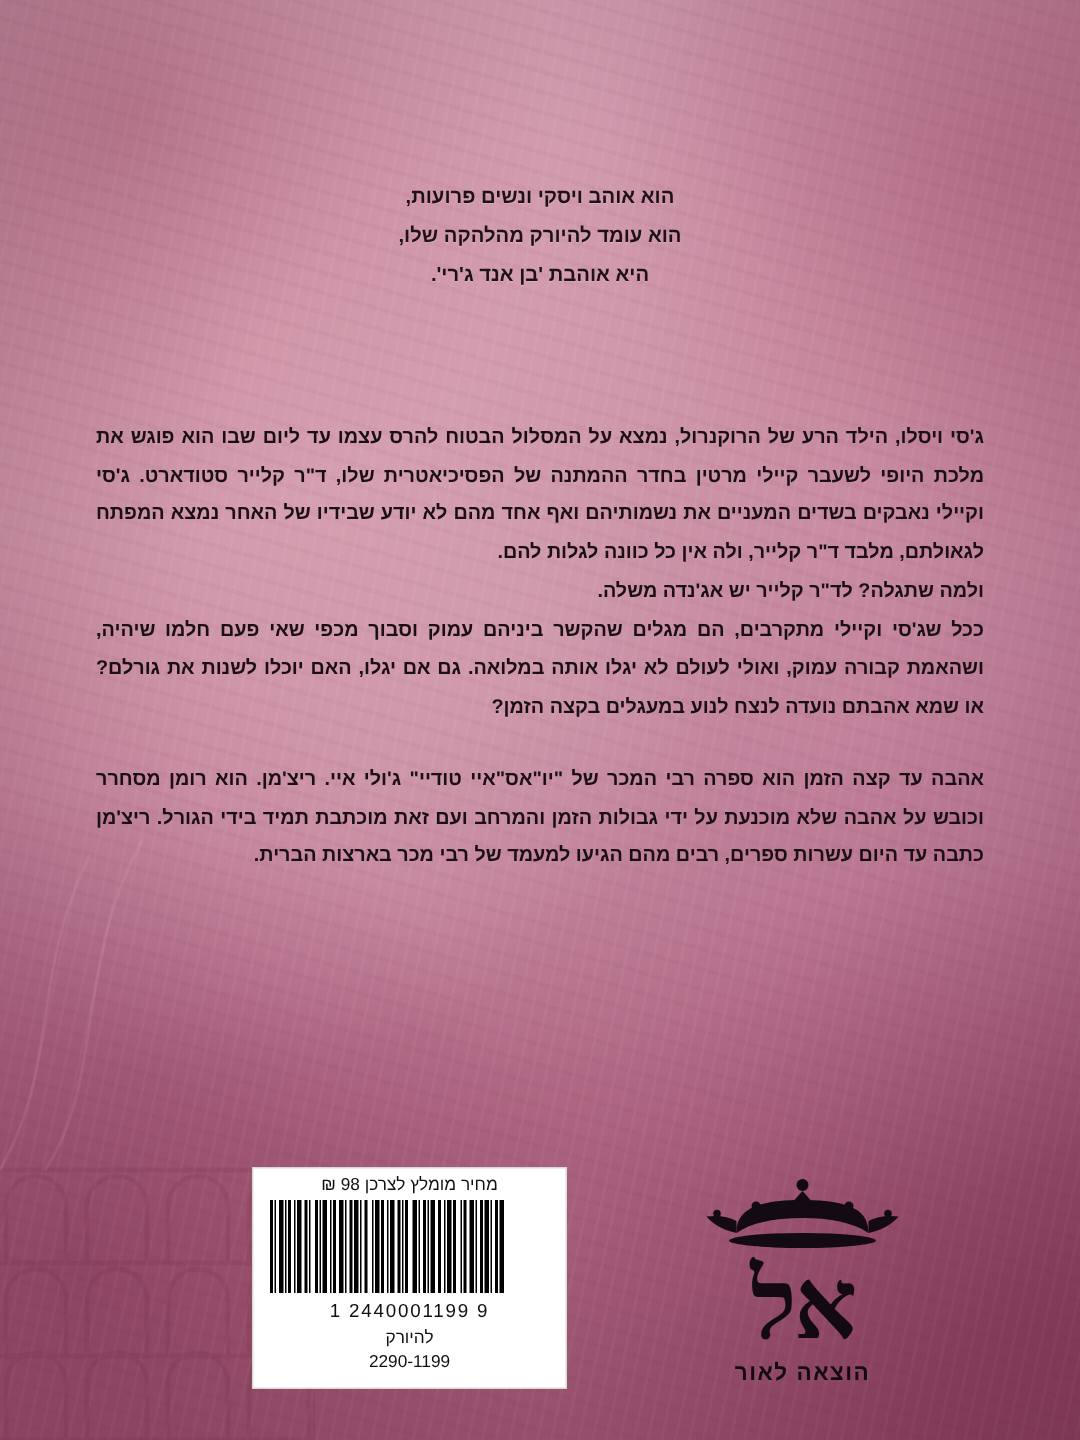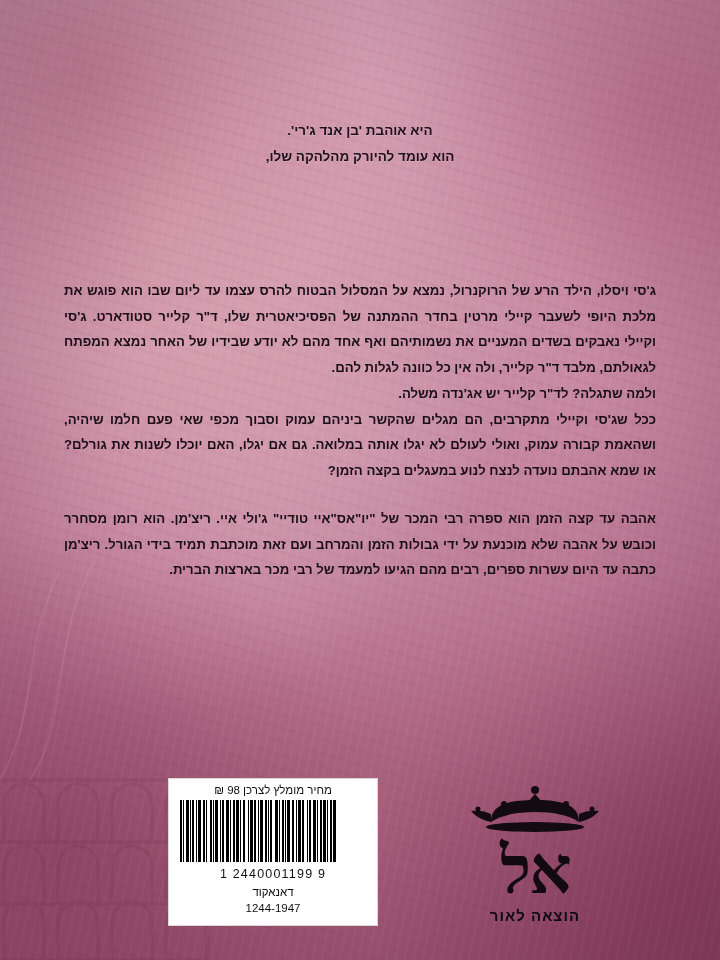--- a/index.html
+++ b/index.html
@@ -194,22 +194,23 @@
         <path d="M166 430 v-38 a20 20 0 0 1 40 0 v38 z"></path>
       </g>
       <g fill="none" stroke="#f2c6d2" stroke-width="2" opacity="0.35">
         <path d="M0 250 C 40 180, 20 120, 60 40"></path>
         <path d="M30 250 C 70 190, 50 110, 95 30"></path>
       </g>
     </svg>
   </div>
 
   <div class="blurb">
+    <p>הוא אוהב ויסקי ונשים פרועות,</p>
+    <p>הוא עומד להיורק מהלהקה שלו,</p>
     <p>היא אוהבת 'בן אנד ג'רי'.</p>
-    <p>הוא עומד להיורק מהלהקה שלו,</p>
   </div>
 
   <div class="body-copy">
     <p>ג'סי ויסלו, הילד הרע של הרוקנרול, נמצא על המסלול הבטוח להרס עצמו עד ליום שבו הוא פוגש את מלכת היופי לשעבר קיילי מרטין בחדר ההמתנה של הפסיכיאטרית שלו, ד"ר קלייר סטודארט. ג'סי וקיילי נאבקים בשדים המעניים את נשמותיהם ואף אחד מהם לא יודע שבידיו של האחר נמצא המפתח לגאולתם, מלבד ד"ר קלייר, ולה אין כל כוונה לגלות להם.</p>
     <p class="last-left">ולמה שתגלה? לד"ר קלייר יש אג'נדה משלה.</p>
     <p>ככל שג'סי וקיילי מתקרבים, הם מגלים שהקשר ביניהם עמוק וסבוך מכפי שאי פעם חלמו שיהיה, ושהאמת קבורה עמוק, ואולי לעולם לא יגלו אותה במלואה. גם אם יגלו, האם יוכלו לשנות את גורלם? או שמא אהבתם נועדה לנצח לנוע במעגלים בקצה הזמן?</p>
     <p class="gap">אהבה עד קצה הזמן הוא ספרה רבי המכר של "יו"אס"איי טודיי" ג'ולי איי. ריצ'מן. הוא רומן מסחרר וכובש על אהבה שלא מוכנעת על ידי גבולות הזמן והמרחב ועם זאת מוכתבת תמיד בידי הגורל. ריצ'מן כתבה עד היום עשרות ספרים, רבים מהם הגיעו למעמד של רבי מכר בארצות הברית.</p>
   </div>
 
   <div class="barcode-box">
@@ -302,22 +303,22 @@
       <span class="w3"></span>
         <span class="g1"></span>
         <span class="w1"></span>
         <span class="g2"></span>
       <span class="w2"></span>
         <span class="g1"></span>
         <span class="w3"></span>
     </div>
     <div class="isbn-num">1 2440001199 9</div>
     <div class="danacode">
-      <span>דאנאקוד</span>
-      <span class="num">1244-1947</span>
+      <span>להיורק</span>
+      <span class="num">2290-1199</span>
     </div>
   </div>
 
   <div class="publisher">
     <div class="pub-crown">
       <svg viewBox="0 0 150 54" aria-hidden="true">
         <g fill="#140a11">
           <path d="M75 4 a4 4 0 1 1 0 8 a4 4 0 1 1 0 -8"></path>
           <path d="M31 40 c0 -14 10 -22 44 -22 c34 0 44 8 44 22 c-10 -7 -26 -10 -44 -10 c-18 0 -34 3 -44 10 z"></path>
           <path d="M75 12 l9 10 h-18 z"></path>

